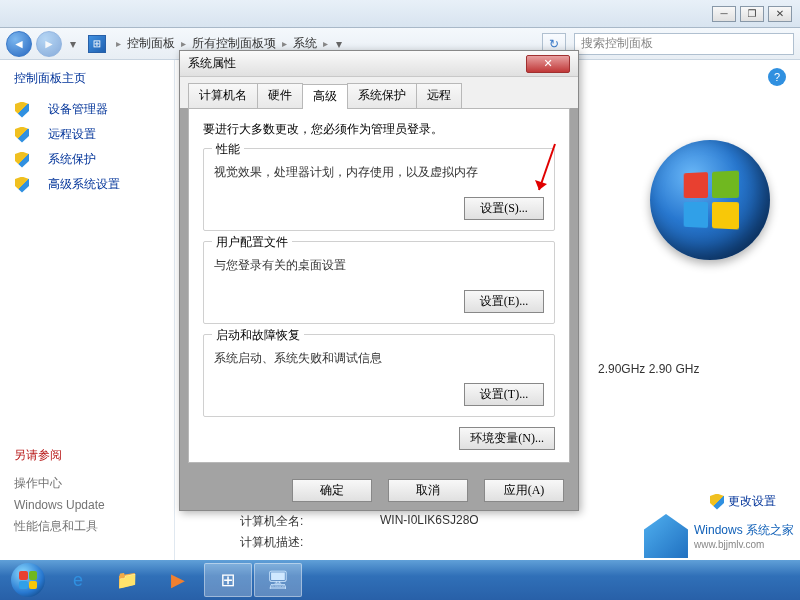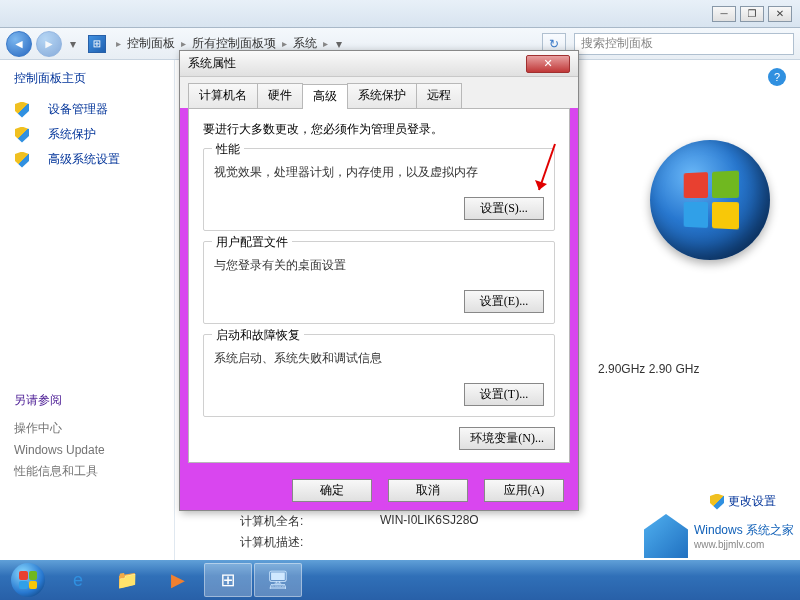--- a/index.html
+++ b/index.html
@@ -20,27 +20,27 @@
 .bcdrop{width:14px;height:20px;border:1px solid transparent;display:flex;align-items:center;justify-content:center;color:#666}
 .refreshbtn{width:24px;height:22px;border:1px solid #b0c0d0;background:linear-gradient(#f8fbff,#e8eef4);margin-left:auto;display:flex;align-items:center;justify-content:center;color:#3878c8;cursor:pointer}
 .searchbox{width:220px;height:22px;border:1px solid #b0c0d0;background:#fff;padding:0 6px;color:#888;margin-left:4px;display:flex;align-items:center}
 
 
 .content{display:flex;height:calc(100% - 60px - 40px);position:relative}
 .sidebar{width:175px;padding:10px 14px;background:#fff;border-right:1px solid #e0e8f0}
 .sbtitle{color:#003399;margin-bottom:10px;cursor:pointer}
 .sbitem{display:flex;align-items:center;gap:18px;padding:4px 0;color:#003399;cursor:pointer}
 .sbicon{width:16px;height:16px;display:flex;align-items:center;justify-content:center}
-.sbsection{color:#4c1d95;margin-bottom:8px}
+.sbsection{margin-top:30px;color:#b91c1c;margin-bottom:8px}
 .sblink{color:#737373;padding:3px 0;cursor:pointer}
 .mainpane{flex:1;padding:14px;position:relative}
 .helpicon{position:absolute;right:14px;top:8px;width:18px;height:18px;border-radius:50%;background:#3090e0;color:#fff;display:flex;align-items:center;justify-content:center;font-size:11px;cursor:pointer}
 
 
-.dialog{position:absolute;left:179px;top:50px;width:400px;background:#d946ef;border:1px solid #888;box-shadow:2px 2px 8px rgba(0,0,0,.3);z-index:10}
+.dialog{position:absolute;left:179px;top:50px;width:400px;background:#a3a3a3;border:1px solid #888;box-shadow:2px 2px 8px rgba(0,0,0,.3);z-index:10}
 .dlgtitle{height:26px;background:linear-gradient(#fafafa,#e0e0e0);display:flex;align-items:center;padding:0 8px;border-bottom:1px solid #c8c8c8}
 .dlgtitle span{flex:1}
 .dlgclose{width:44px;height:18px;background:linear-gradient(#e8a0a0,#c03838);border:1px solid #a03030;border-radius:2px;color:#fff;display:flex;align-items:center;justify-content:center;font-size:11px;cursor:pointer}
 .tabs{display:flex;padding:6px 8px 0 8px;background:#f0f0f0}
 .tab{padding:3px 10px;border:1px solid #b8b8b8;border-bottom:none;background:linear-gradient(#f8f8f8,#e8e8e8);margin-right:-1px;cursor:pointer;font-size:12px}
 .tab.active{background:#fff;position:relative;top:1px;padding-bottom:4px}
 .tabbody{margin:0 8px 8px 8px;background:#fff;border:1px solid #b8b8b8;padding:12px 14px}
 .adminnote{margin-bottom:10px}
 .group{border:1px solid #d0d0d0;border-radius:2px;padding:8px 10px 10px 10px;margin-bottom:10px;position:relative}
 .grouptitle{position:relative;top:-16px;left:-2px;background:#fff;padding:0 4px;display:inline-block;margin-bottom:-10px}
@@ -129,20 +129,26 @@
     <div class="sbitem">
         <span class="sbicon">
           <span class="shield"></span>
         </span>
         <span>设备管理器</span>
       </div>
     <div class="sbitem">
         <span class="sbicon">
           <span class="shield"></span>
         </span>
+        <span>远程设置</span>
+      </div>
+    <div class="sbitem">
+        <span class="sbicon">
+          <span class="shield"></span>
+        </span>
         <span>系统保护</span>
       </div>
     <div class="sbitem">
         <span class="sbicon">
           <span class="shield"></span>
         </span>
         <span>高级系统设置</span>
       </div>
     <div style="height:220px"></div>
     <div class="sbsection">另请参阅</div>

